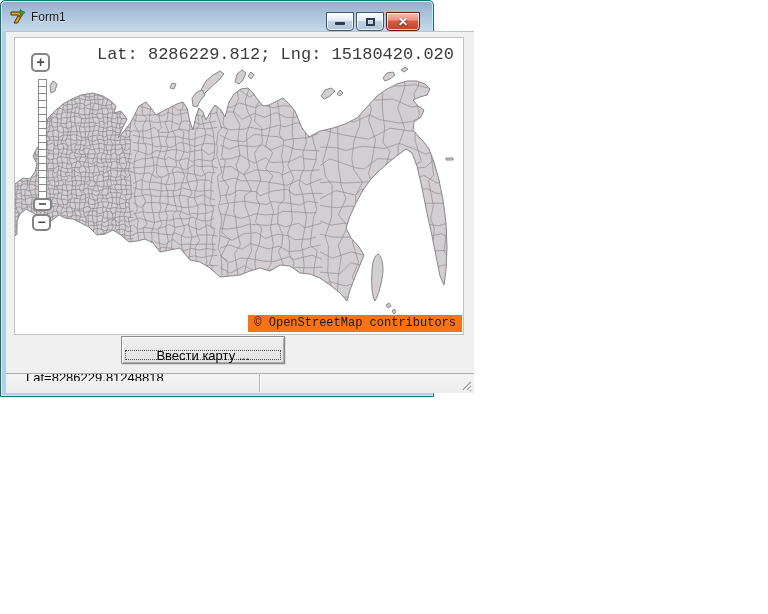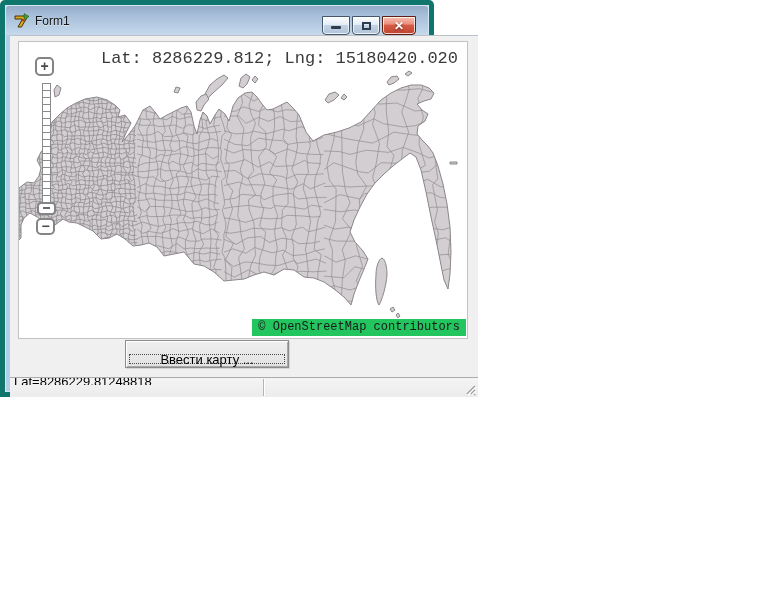--- a/index.html
+++ b/index.html
@@ -5,21 +5,21 @@
   html,body{margin:0;padding:0;}
   body{
     width:768px;height:614px;background:#ffffff;overflow:hidden;
     font-family:"Liberation Sans", sans-serif;
     -webkit-font-smoothing:antialiased;
   }
   
   .win{
     position:absolute;left:0;top:0;width:434px;height:397px;
     background:#b3cfe7;
-    border:5px solid #0f766e;
+    border:1px solid #0f766e;
     border-radius:5px 5px 0 0;
     box-sizing:border-box;
     box-shadow:inset 0 0 0 1px rgba(255,255,255,.45);
   }
   .titlebar{
     position:absolute;left:1px;top:1px;right:1px;height:29px;
     background:linear-gradient(180deg,#93abc7 0%, #a8c0da 35%, #c6d9ec 100%);
     border-radius:4px 4px 0 0;
     display:flex;align-items:center;
   }
@@ -57,21 +57,21 @@
     background:#ffffff;border:1px solid #c2c2c2;box-sizing:content-box;
   }
   .map-svg{position:absolute;left:0;top:0;}
   .coord-label{
     position:absolute;top:7px;right:9px;
     font-family:"Liberation Mono", monospace;
     font-size:17px;color:#3a3a3a;white-space:pre;
   }
   .attribution{
     position:absolute;right:1px;bottom:2px;height:17px;line-height:17px;
-    padding:0 6px;background:#22c55e;
+    padding:0 6px;background:#f97316;
     font-family:"Liberation Mono", monospace;font-size:12px;color:#1a1a1a;
     white-space:pre;
   }
   
   .zbtn{
     position:absolute;width:19px;height:19px;box-sizing:border-box;
     background:#ffffff;border:2px solid #848484;border-radius:5px;
     color:#4a4a4a;font-size:14px;font-weight:bold;text-align:center;line-height:14px;
     cursor:pointer;
   }
@@ -104,21 +104,21 @@
     pointer-events:none;
     margin-top:10px;
   }
   
   .statusbar{
     position:absolute;left:0;top:342px;width:468px;height:20px;
     background:linear-gradient(180deg,#f4f4f4,#ececec);
     border-top:1px solid #ababab;box-sizing:border-box;
     font-size:13px;color:#000;
   }
-  .sb-panel{position:absolute;top:0;bottom:12px;display:flex;align-items:center;padding-left:4px;white-space:nowrap;overflow:hidden;}
+  .sb-panel{position:absolute;top:0;bottom:12px;display:flex;align-items:center;padding-left:20px;white-space:nowrap;overflow:hidden;}
   .sb-panel.p1{left:0;width:252px;}
   .sb-panel.p2{left:254px;width:180px;}
   .sb-divider{position:absolute;left:253px;top:1px;bottom:1px;width:1px;background:#b5b5b5;box-shadow:1px 0 0 #ffffff;}
   .sb-grip{position:absolute;right:1px;bottom:1px;width:14px;height:14px;cursor:nwse-resize;}
 </style>
 </head>
 <body>
 
 <div class="win">
 

